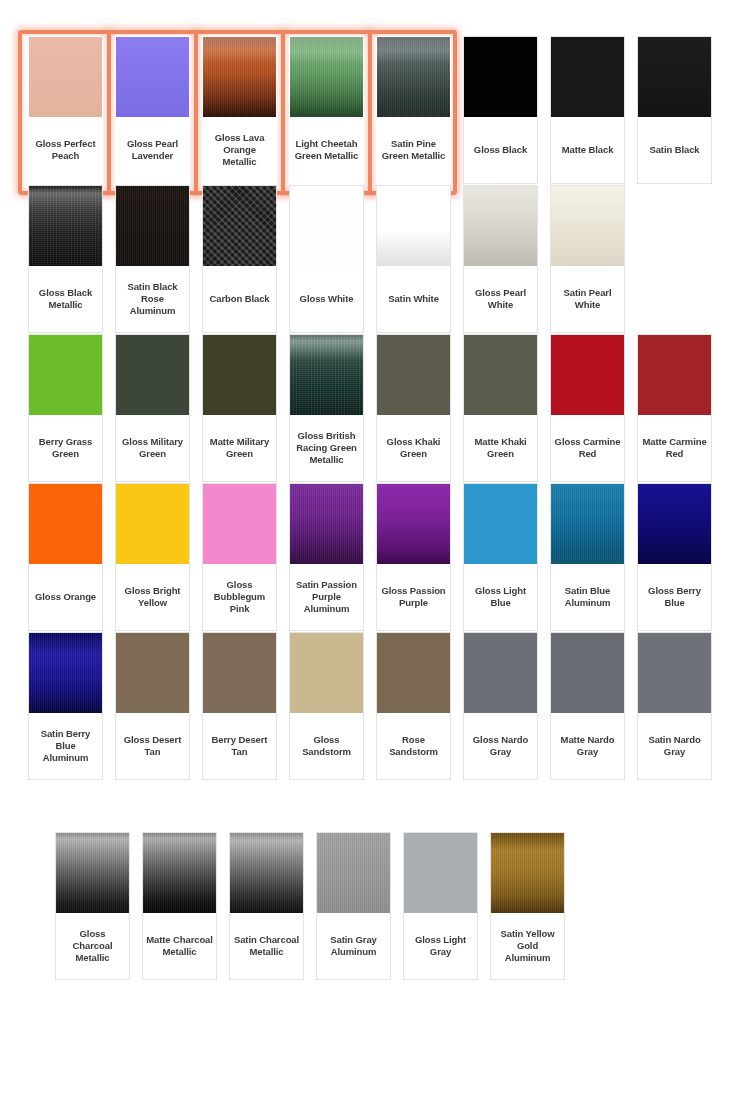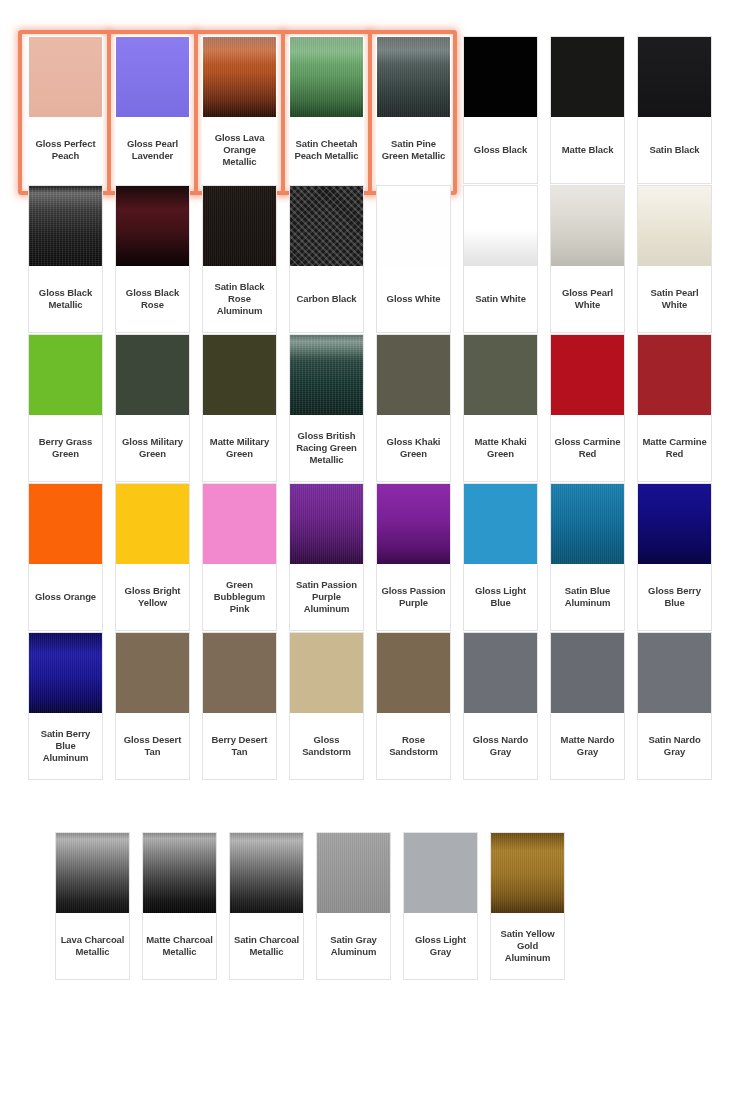--- a/index.html
+++ b/index.html
@@ -152,21 +152,21 @@
               <div class="grain sheen-top brushed"></div>
             </div>
             <div class="label">Gloss Lava Orange Metallic</div>
           </div>
         </div>
         <div class="cell selected">
           <div class="card">
             <div class="swatch" style="background:linear-gradient(to bottom,#4e8a50 0%,#74b077 18%,#5e9a5f 48%,#3a6c3d 80%,#1f4423 100%);">
               <div class="grain sheen-top brushed"></div>
             </div>
-            <div class="label">Satin Cheetah Peach Metallic</div>
+            <div class="label">Light Cheetah Green Metallic</div>
           </div>
         </div>
         <div class="cell selected">
           <div class="card">
             <div class="swatch" style="background:linear-gradient(to bottom,#2b3432 0%,#5c6b69 16%,#46524f 46%,#2c3836 78%,#222b2a 100%);">
               <div class="grain sheen-top brushed"></div>
             </div>
             <div class="label">Satin Pine Green Metallic</div>
           </div>
         </div>
@@ -198,26 +198,20 @@
         <div class="cell">
           <div class="card">
             <div class="swatch" style="background:linear-gradient(to bottom,#1a1a1a 0%,#6b6b6b 9%,#3b3b3b 30%,#1d1d1d 62%,#0d0d0d 100%);">
               <div class="grain speckle"></div>
             </div>
             <div class="label">Gloss Black Metallic</div>
           </div>
         </div>
         <div class="cell">
           <div class="card">
-            <div class="swatch" style="background:linear-gradient(to bottom,#1b0a0c 0%,#52161d 30%,#3d1116 58%,#1a080b 88%,#0e0405 100%);"></div>
-            <div class="label">Gloss Black Rose</div>
-          </div>
-        </div>
-        <div class="cell">
-          <div class="card">
             <div class="swatch" style="background:linear-gradient(to bottom,#1c1512,#15100e);">
               <div class="grain brushed"></div>
             </div>
             <div class="label">Satin Black Rose Aluminum</div>
           </div>
         </div>
         <div class="cell">
           <div class="card">
             <div class="swatch" style="background:#1a1a1a;">
               <div class="grain carbon"></div>
@@ -311,21 +305,21 @@
         </div>
         <div class="cell">
           <div class="card">
             <div class="swatch" style="background:#fcc614;"></div>
             <div class="label">Gloss Bright Yellow</div>
           </div>
         </div>
         <div class="cell">
           <div class="card">
             <div class="swatch" style="background:#f289ce;"></div>
-            <div class="label">Green Bubblegum Pink</div>
+            <div class="label">Gloss Bubblegum Pink</div>
           </div>
         </div>
         <div class="cell">
           <div class="card">
             <div class="swatch" style="background:linear-gradient(to bottom,#7a2c9c 0%,#6a2189 42%,#4a1461 78%,#2e0b3d 100%);">
               <div class="grain brushed"></div>
             </div>
             <div class="label">Satin Passion Purple Aluminum</div>
           </div>
         </div>
@@ -407,21 +401,21 @@
             <div class="label">Satin Nardo Gray</div>
           </div>
         </div>
       </div>
       <div class="row indent">
         <div class="cell">
           <div class="card">
             <div class="swatch" style="background:linear-gradient(to bottom,#8e8e8e 0%,#b4b4b4 8%,#8a8a8a 28%,#4e4e4e 58%,#1d1d1d 85%,#0e0e0e 100%);">
               <div class="grain brushed"></div>
             </div>
-            <div class="label">Lava Charcoal Metallic</div>
+            <div class="label">Gloss Charcoal Metallic</div>
           </div>
         </div>
         <div class="cell">
           <div class="card">
             <div class="swatch" style="background:linear-gradient(to bottom,#8a8a8a 0%,#aeaeae 7%,#7f7f7f 27%,#444444 56%,#141414 84%,#070707 100%);">
               <div class="grain brushed"></div>
             </div>
             <div class="label">Matte Charcoal Metallic</div>
           </div>
         </div>

